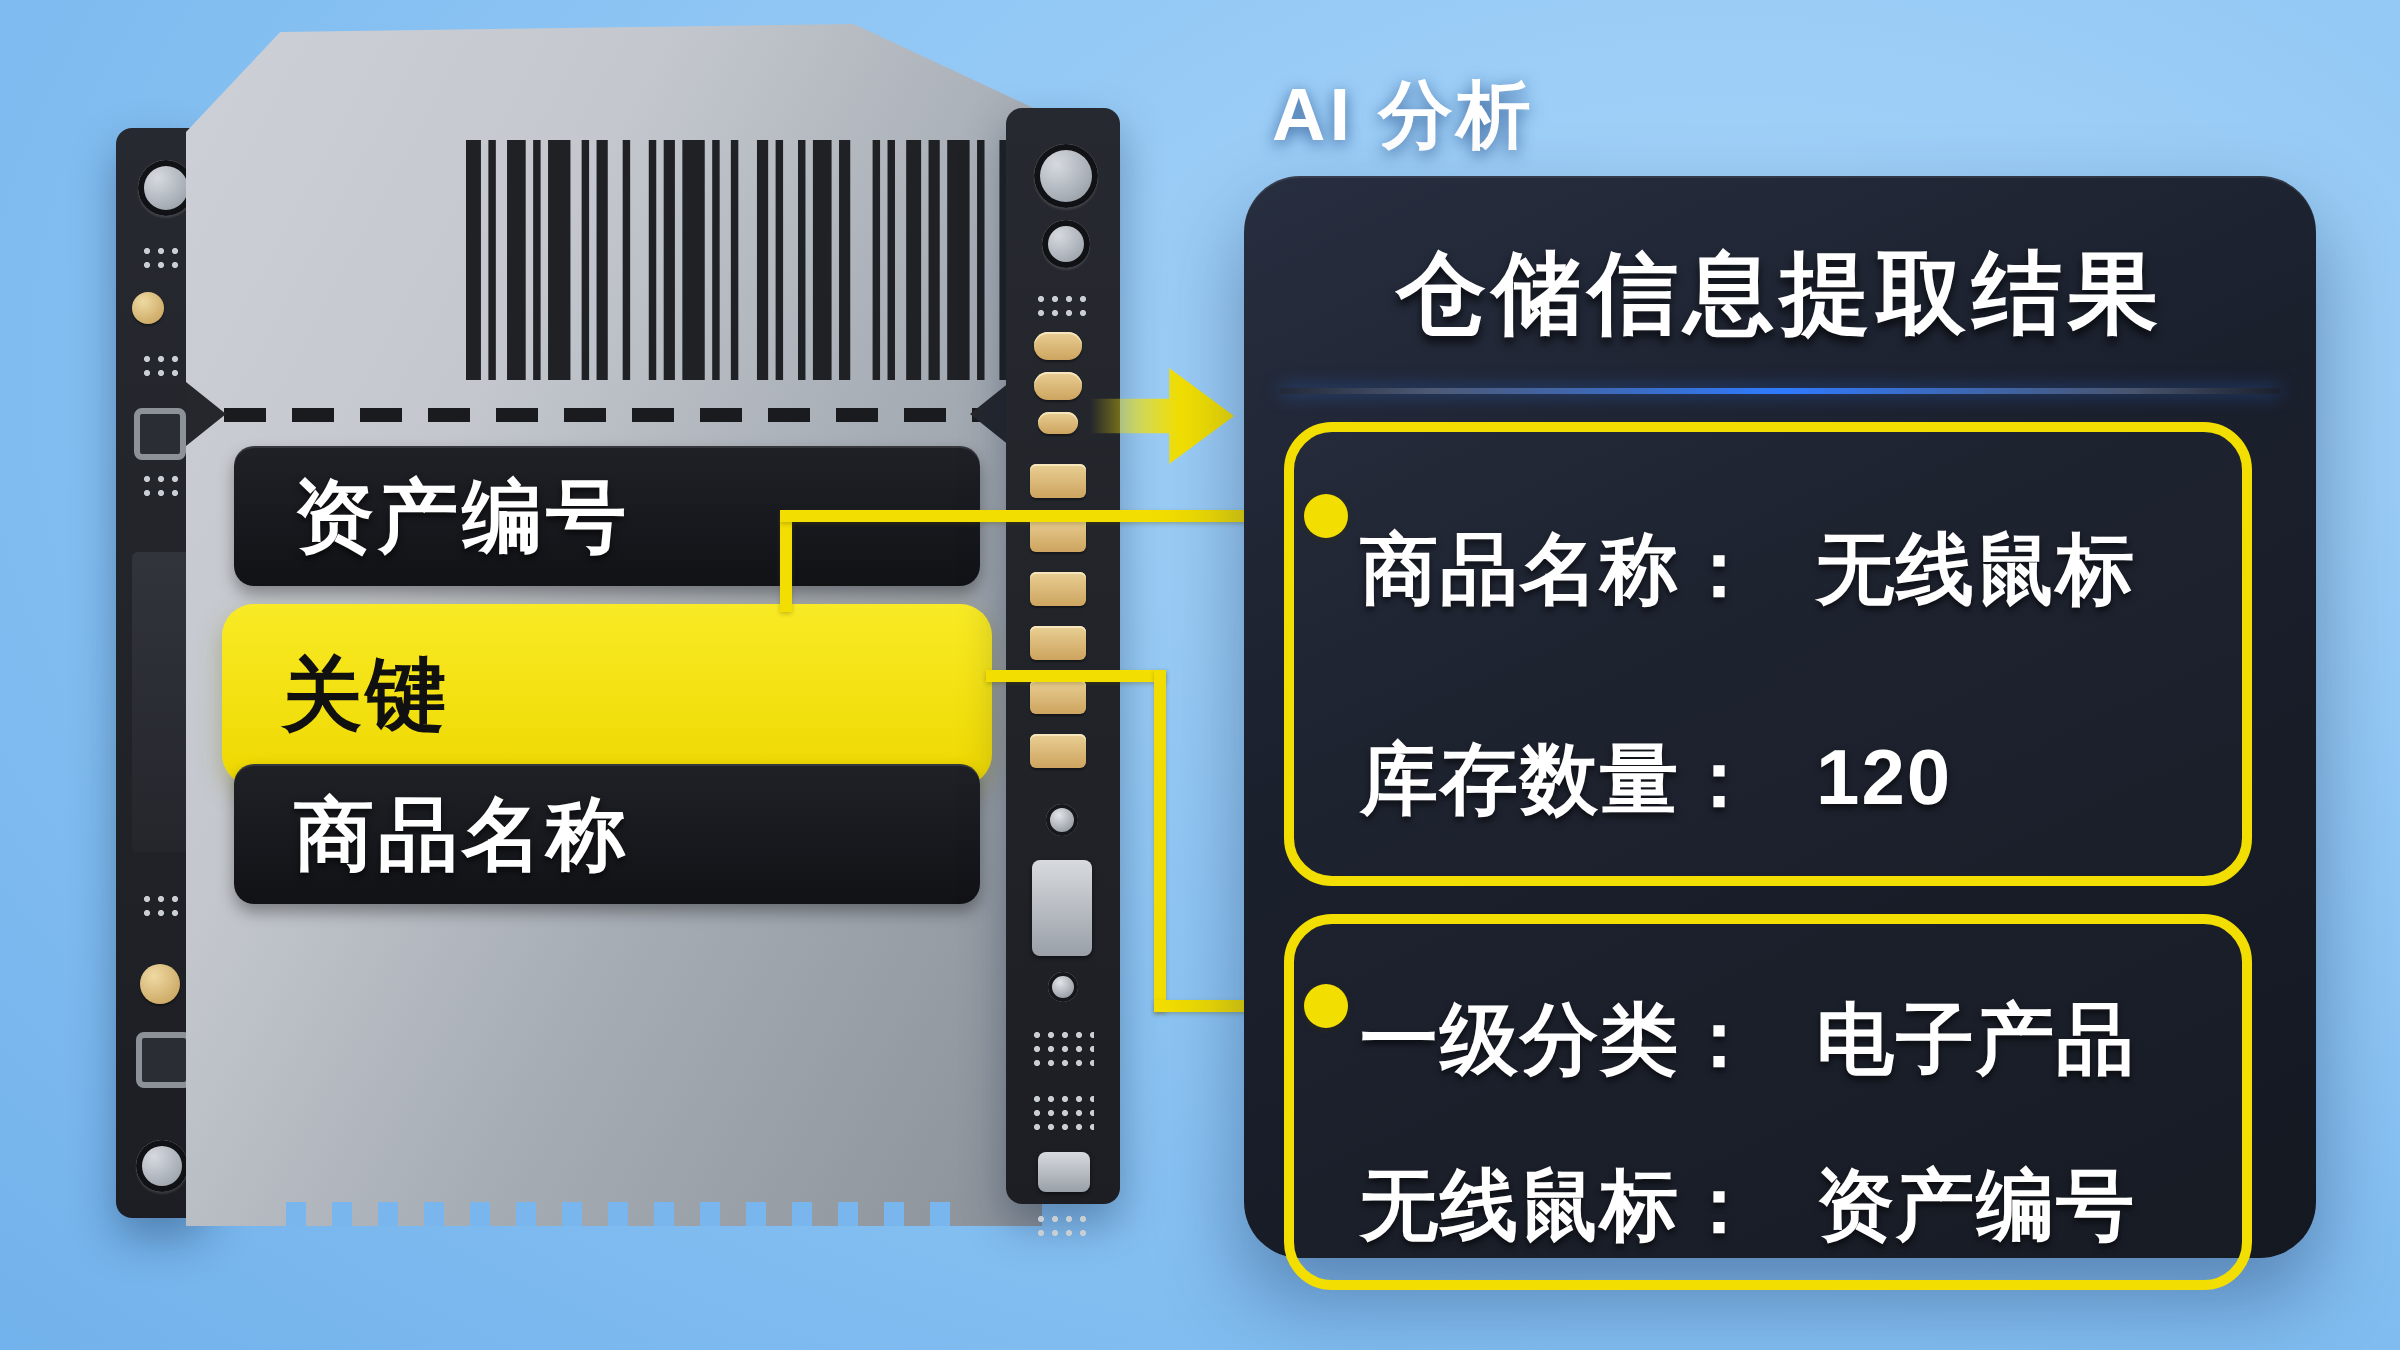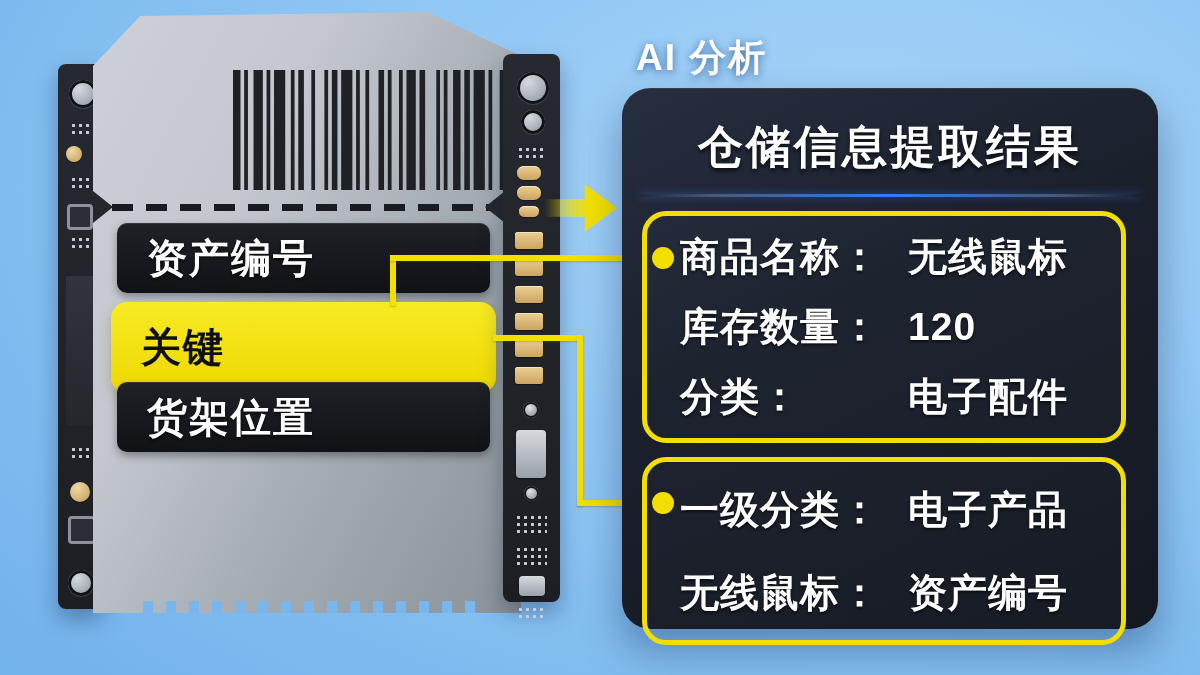--- a/index.html
+++ b/index.html
@@ -66,21 +66,21 @@
         font-size:45px;font-weight:800;letter-spacing:3px;text-shadow:0 3px 4px rgba(0,0,0,.7);}
   .divider{position:absolute;left:18px;top:106px;width:500px;height:3px;border-radius:2px;
         background:linear-gradient(90deg,rgba(130,150,190,0) 0%,rgba(130,150,190,.45) 15%,#2f7bff 50%,rgba(130,150,190,.45) 85%,rgba(130,150,190,0) 100%);
         box-shadow:0 0 9px rgba(47,123,255,.55);}
   .info-box{position:absolute;left:20px;width:484px;border:5px solid #f2de00;border-radius:24px;
         box-sizing:border-box;display:flex;flex-direction:column;justify-content:space-around;
         padding:6px 0 6px 33px;background:rgba(255,255,255,0.015);}
   .info-box-1{top:123px;height:232px;}
   .info-box-2{top:369px;height:188px;}
   .info-row{display:flex;align-items:center;color:#fff;font-size:39px;font-weight:800;
-        letter-spacing:1px;text-shadow:0 2px 3px rgba(0,0,0,.6);}
+        letter-spacing:1px;text-shadow:0 2px 3px rgba(0,0,0,.6);margin-top:20px;}
   .info-label{width:228px;flex:0 0 auto;}
   .info-value{flex:1;}
 </style>
 </head>
 <body>
 
 <div class="stage">
 
   <div>
 
@@ -137,21 +137,21 @@
     <div class="notch notch-left"></div>
     <div class="notch notch-right"></div>
 
     <div class="field-bar field-dark" style="left:117px;top:223px;width:343px;height:70px;">
       <span>资产编号</span>
     </div>
     <div class="field-bar field-yellow" style="left:111px;top:302px;width:355px;height:91px;">
       <span>关键</span>
     </div>
     <div class="field-bar field-dark" style="left:117px;top:382px;width:343px;height:70px;">
-      <span>货架位置</span>
+      <span>商品名称</span>
     </div>
 
     <div class="pcb pcb-right">
       <div class="hole" style="left:14px;top:18px;width:32px;height:32px;"></div>
       <div class="hole" style="left:18px;top:56px;width:24px;height:24px;"></div>
       <div class="dots" style="left:14px;top:92px;width:28px;height:14px;"></div>
       <div class="gpad" style="left:14px;top:112px;width:24px;height:14px;border-radius:7px;"></div>
       <div class="gpad" style="left:14px;top:132px;width:24px;height:14px;border-radius:7px;"></div>
       <div class="gpad" style="left:16px;top:152px;width:20px;height:11px;border-radius:6px;"></div>
       <div class="gpad" style="left:12px;top:178px;width:28px;height:17px;"></div>
@@ -188,24 +188,20 @@
 
     <div class="info-box info-box-1">
       <div class="info-row">
         <span class="info-label">商品名称：</span>
         <span class="info-value">无线鼠标</span>
       </div>
       <div class="info-row">
         <span class="info-label">库存数量：</span>
         <span class="info-value">120</span>
       </div>
-      <div class="info-row">
-        <span class="info-label">分类：</span>
-        <span class="info-value">电子配件</span>
-      </div>
     </div>
 
     <div class="info-box info-box-2">
       <div class="info-row">
         <span class="info-label">一级分类：</span>
         <span class="info-value">电子产品</span>
       </div>
       <div class="info-row">
         <span class="info-label">无线鼠标：</span>
         <span class="info-value">资产编号</span>

